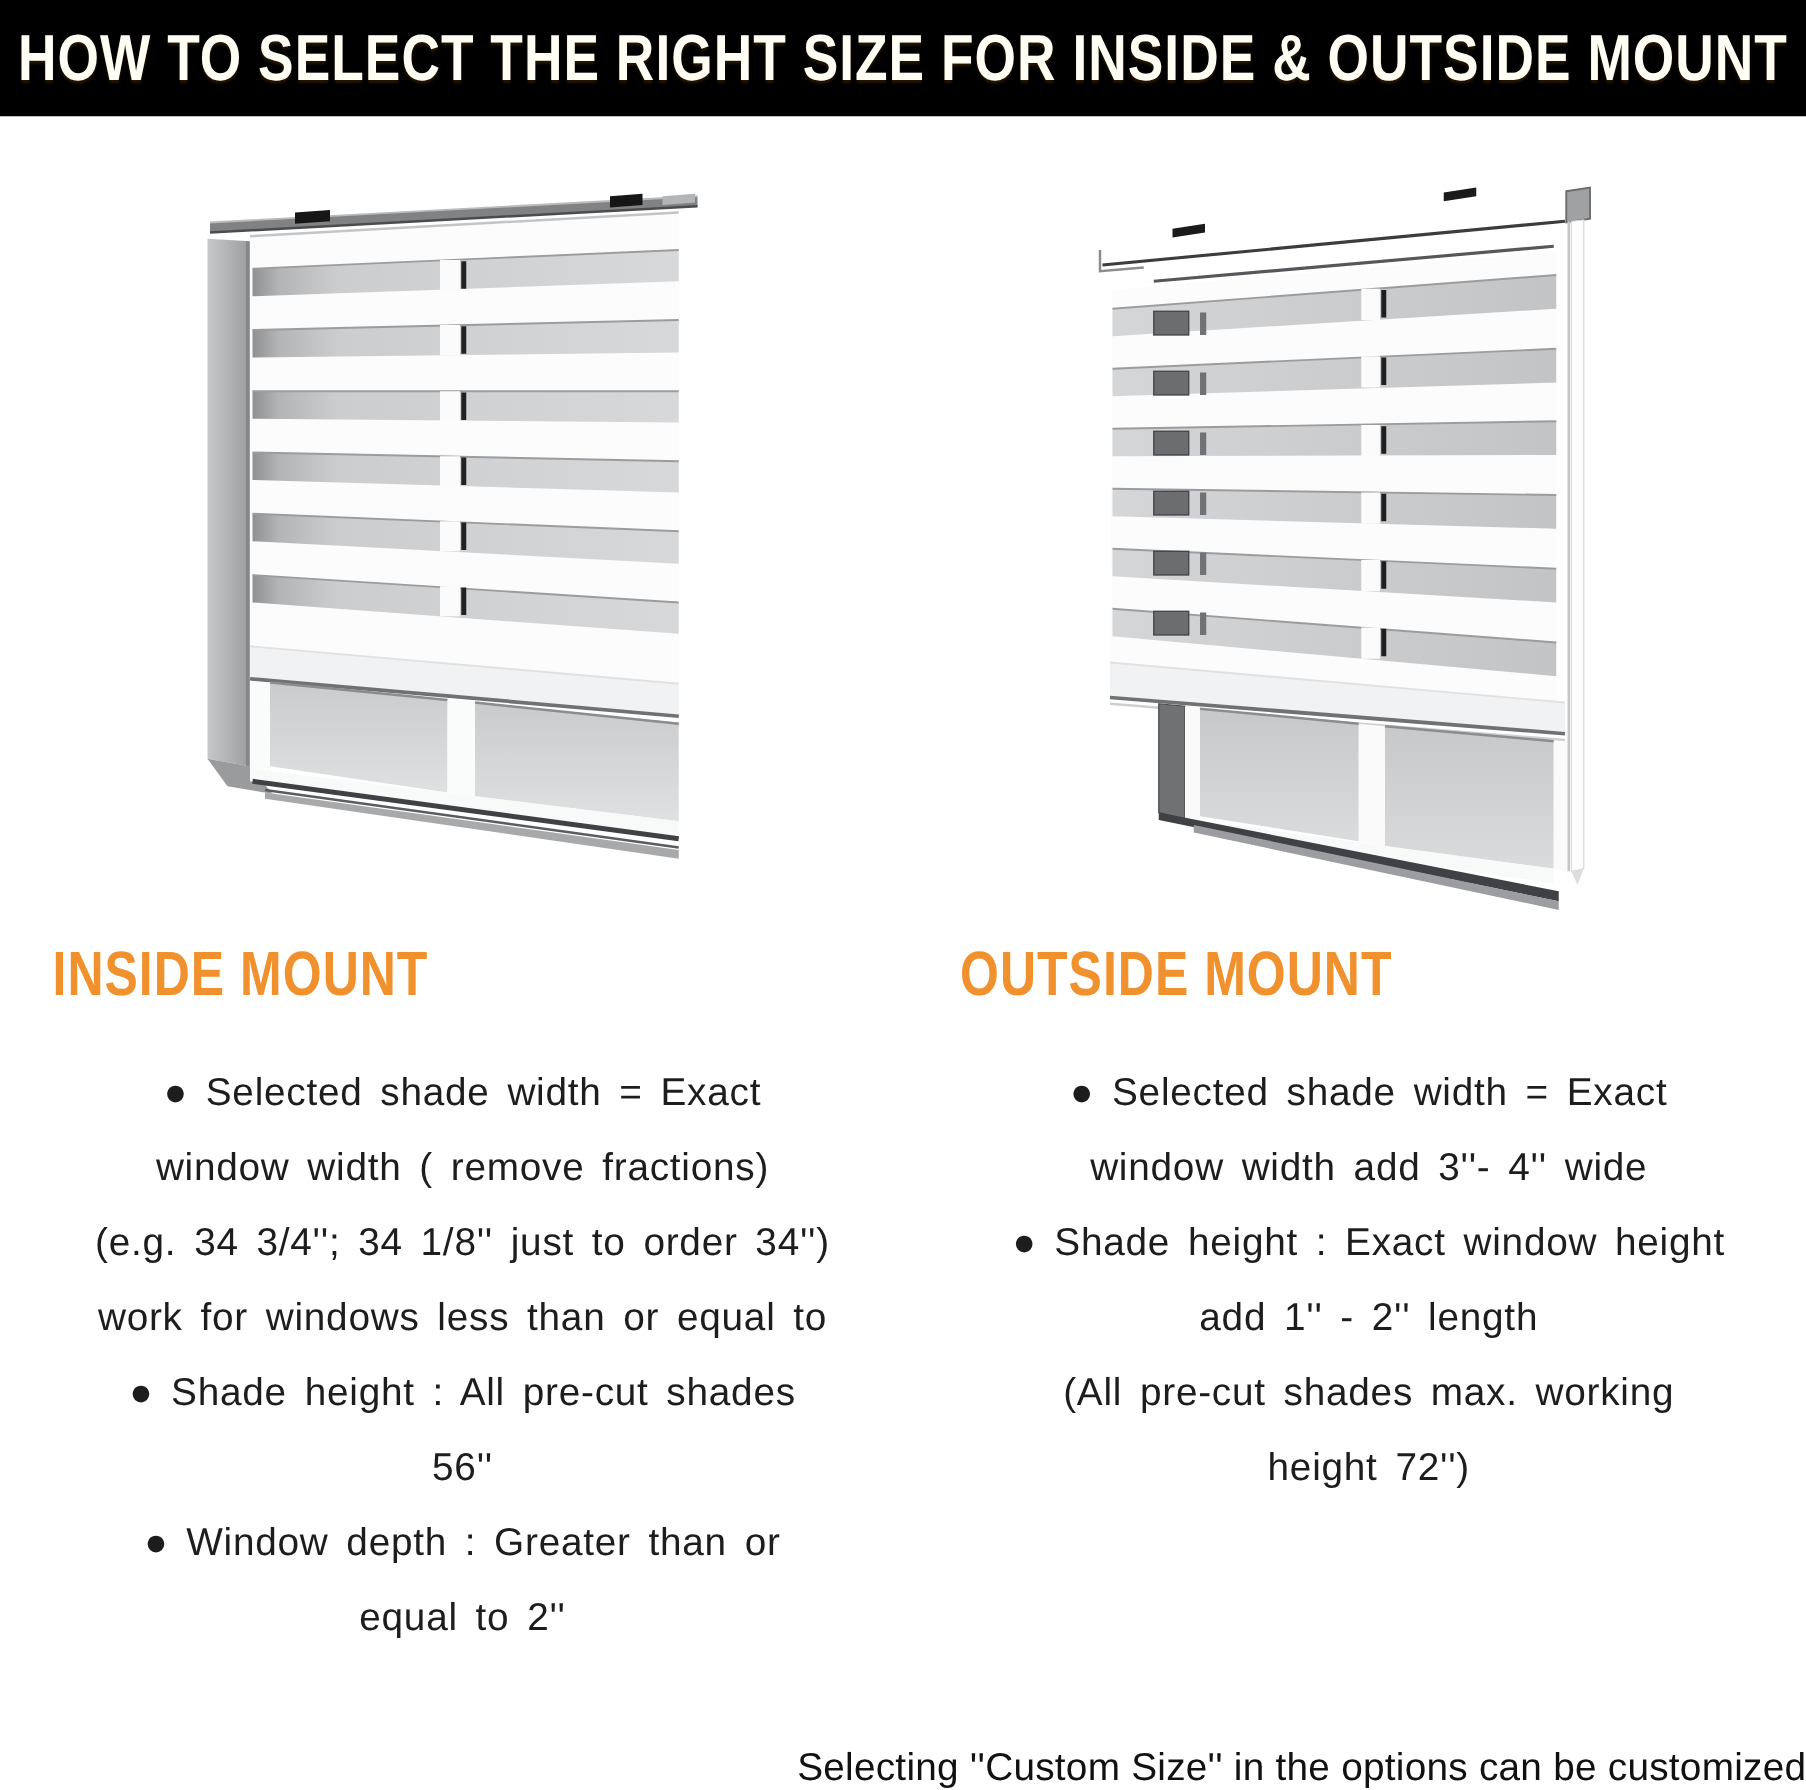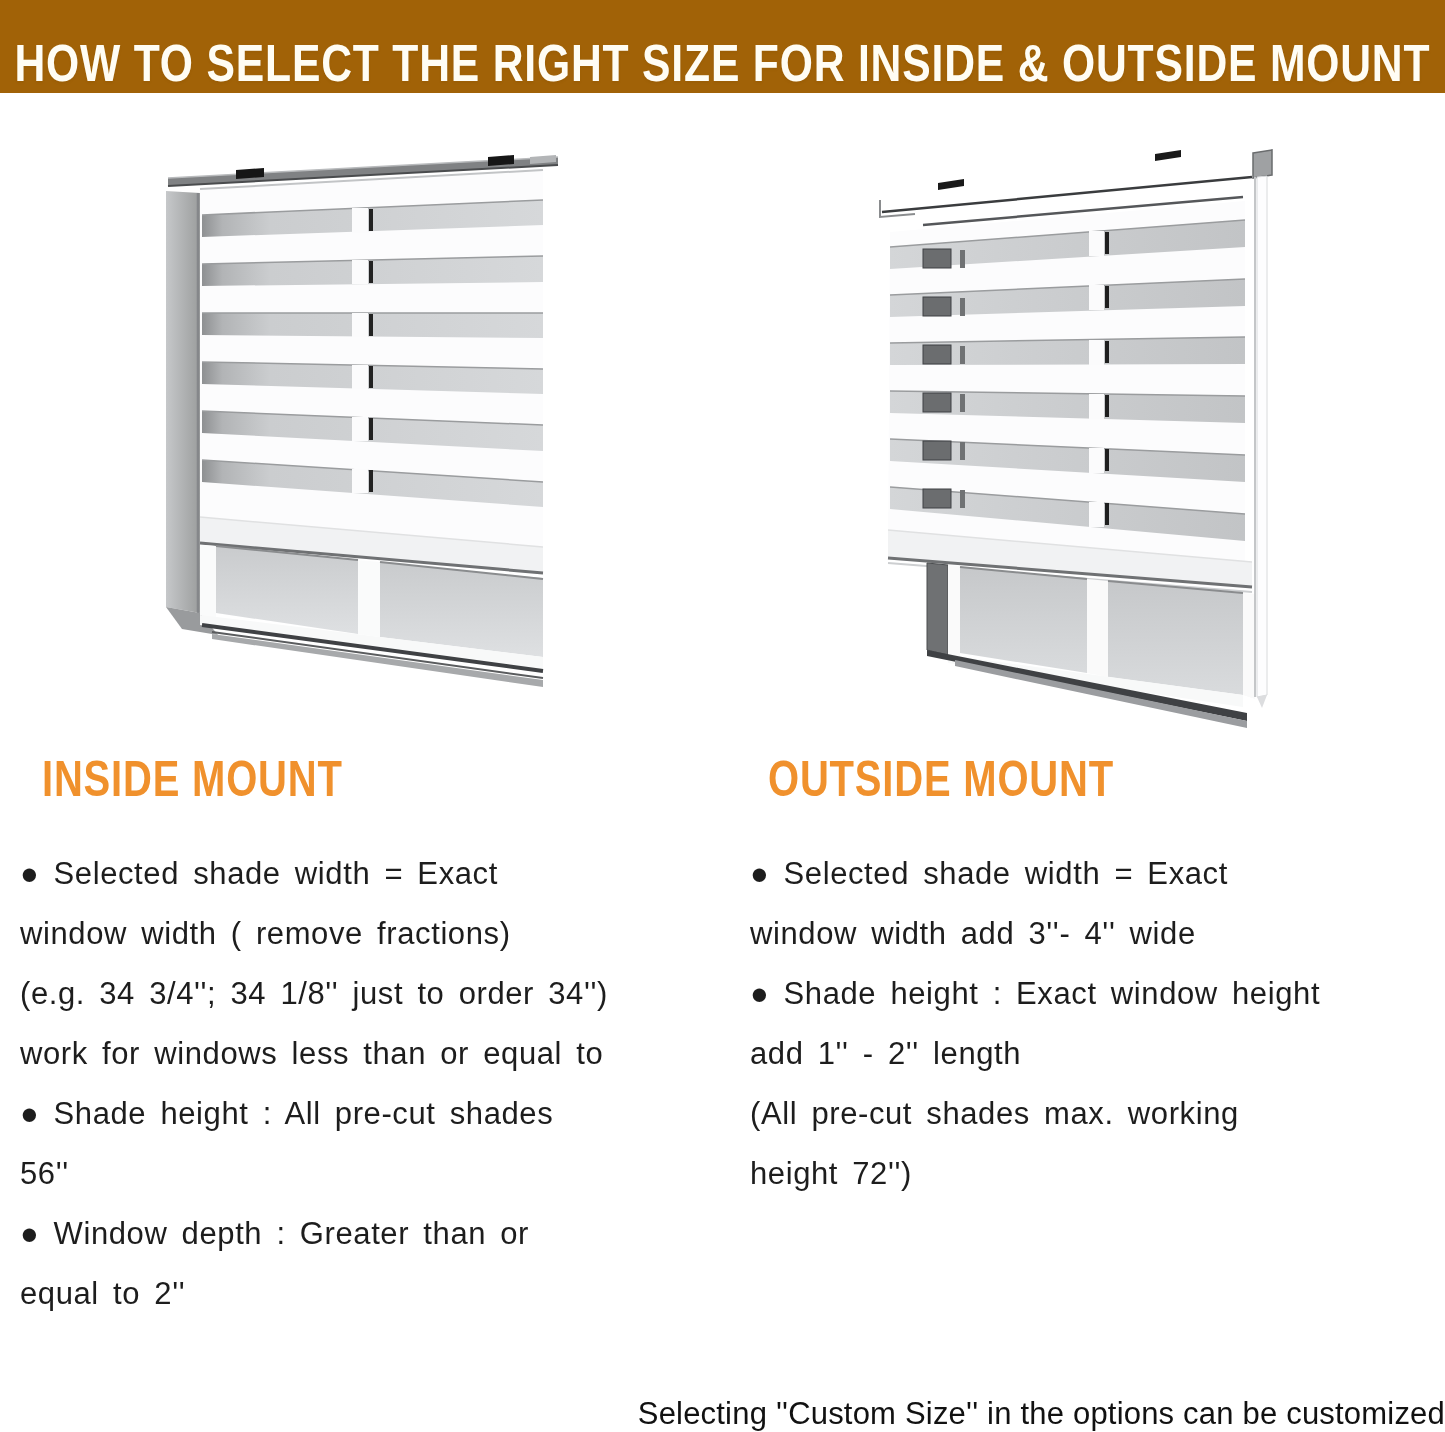--- a/index.html
+++ b/index.html
@@ -6,22 +6,22 @@
   body{
     position:relative;
     width:1445px;height:1432px;
     background:#ffffff;
     font-family:"Liberation Sans", sans-serif;
     overflow:hidden;
   }
   
   .banner{
     position:absolute;left:0;top:0;width:1445px;height:93px;
-    background:#a16207;
-    display:flex;align-items:flex-end;justify-content:center;
+    background:#000000;
+    display:flex;align-items:center;justify-content:center;
   }
   .banner-title{
     font-size:52px;font-weight:bold;color:#FFFDF4;
     white-space:nowrap;letter-spacing:1px;
     transform:scaleX(0.82);transform-origin:center center;
     text-shadow:0 2px 2px rgba(140,85,0,0.25);
   }
   
   .fig{position:absolute;}
   .fig-inside{left:140px;top:145px;width:545px;height:600px;}
@@ -36,21 +36,21 @@
   .heading-inside{left:42px;}
   .heading-outside{left:768px;}
   
   .col{
     position:absolute;top:852px;
     font-size:31px;color:#1d1d1d;
     letter-spacing:0.6px;word-spacing:5px;
   }
   .col-left{left:20px;width:700px;}
   .col-right{left:750px;width:690px;}
-  .line{height:60px;line-height:44px;white-space:nowrap;}
+  .line{height:60px;line-height:44px;white-space:nowrap;text-align:center;}
   
   .footer-note{
     position:absolute;left:0;top:1396px;width:1445px;
     text-align:right;font-size:31px;color:#111;
     letter-spacing:0.2px;white-space:nowrap;
   }
 </style>
 </head>
 <body>
 

